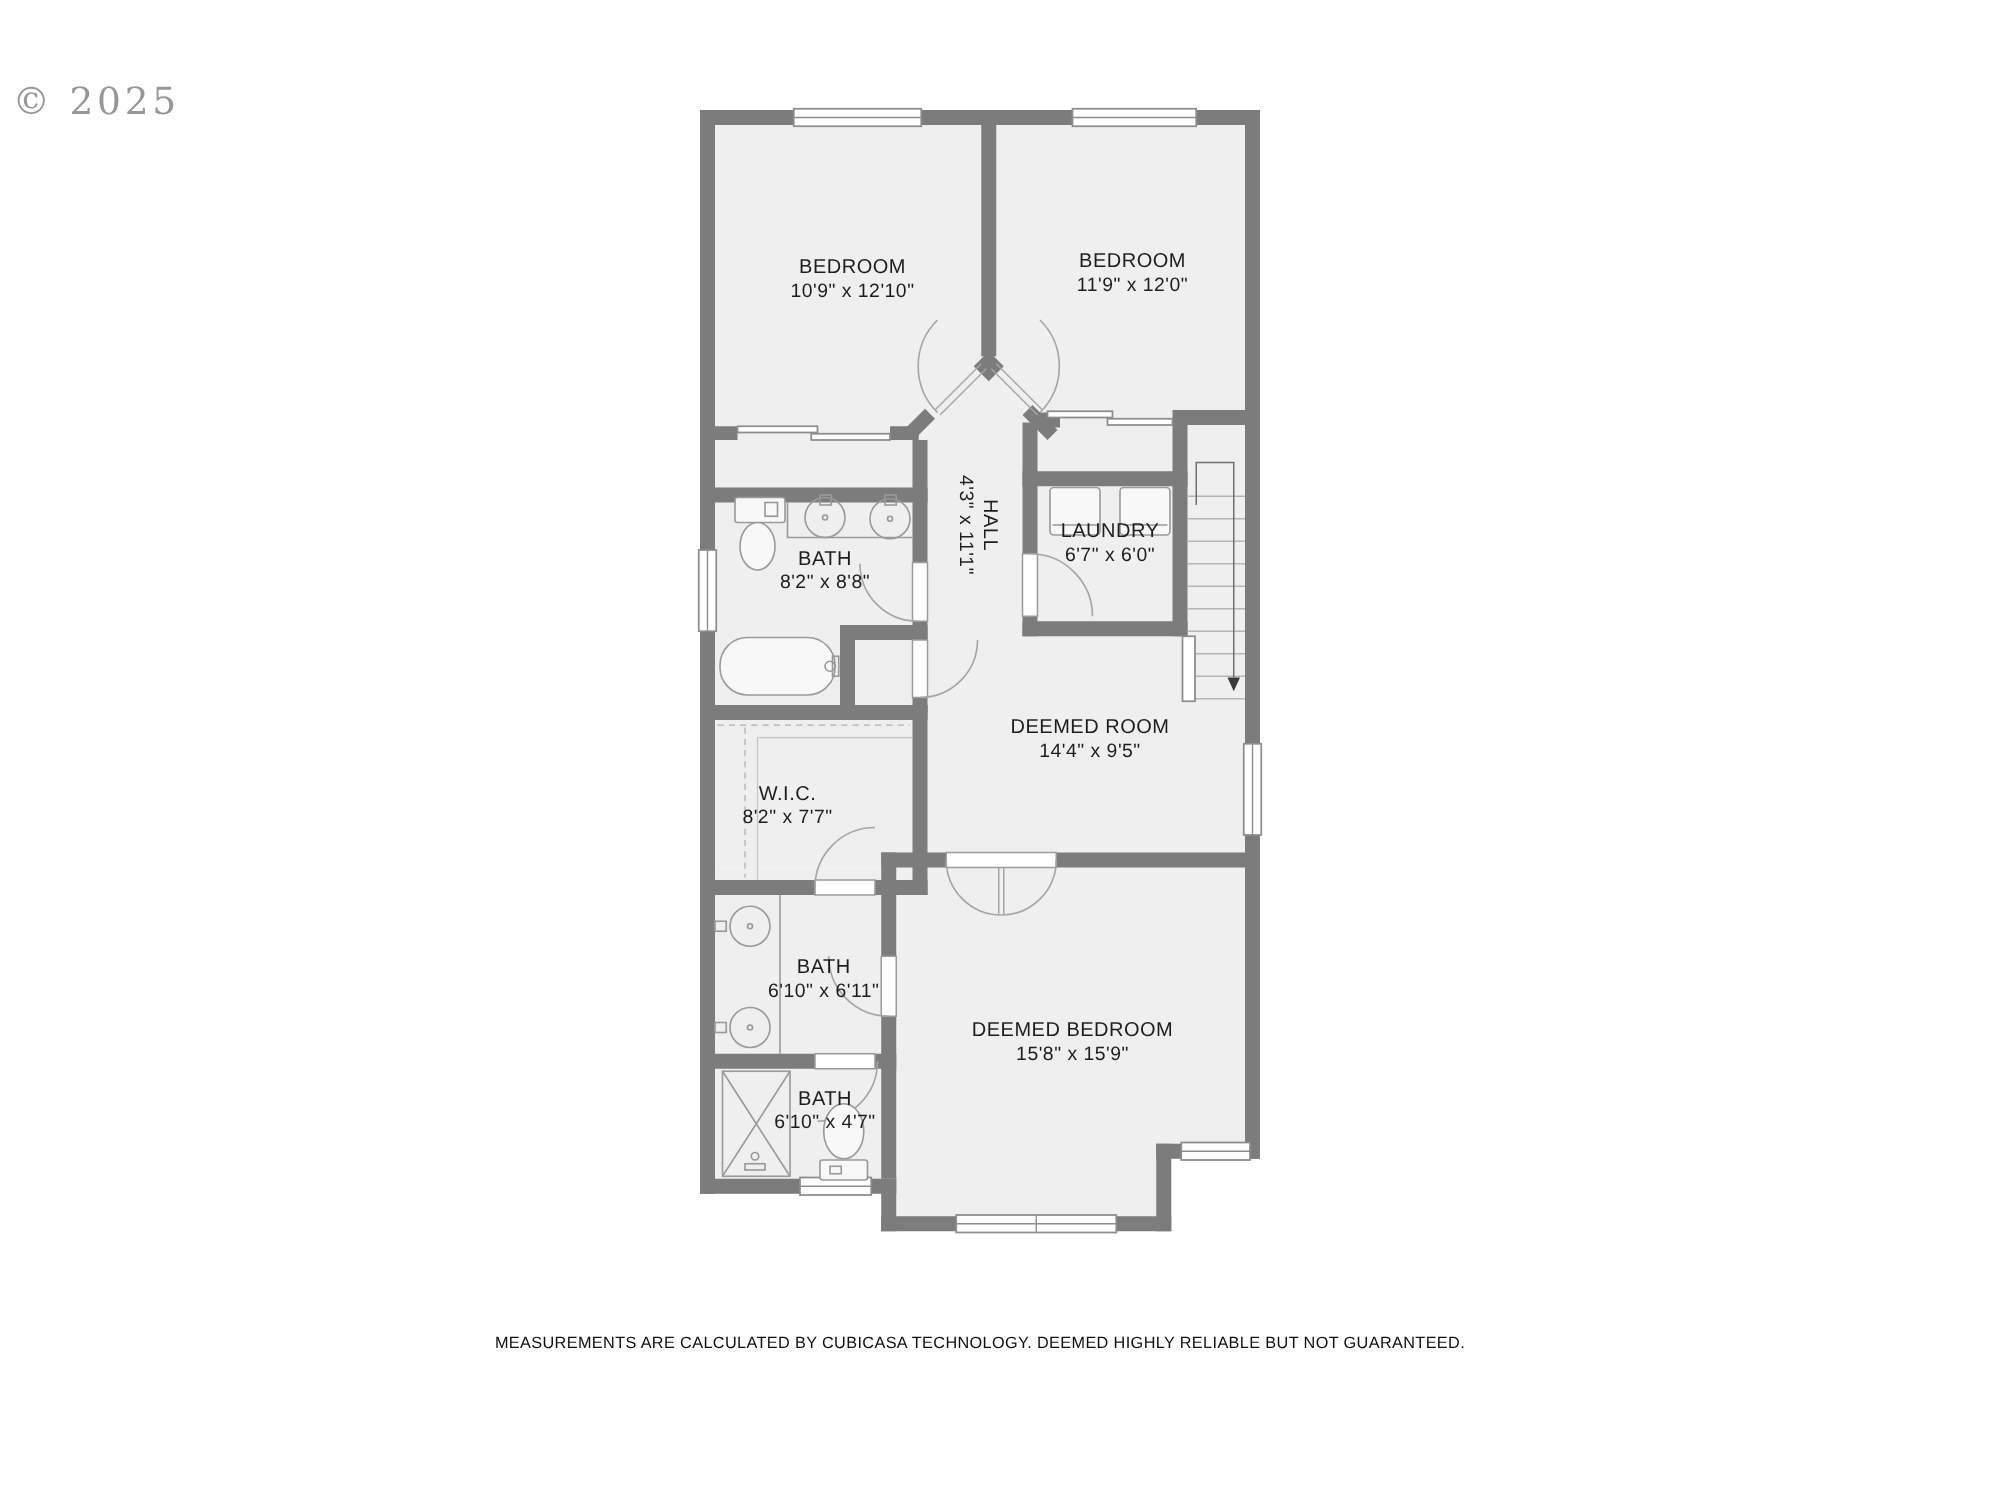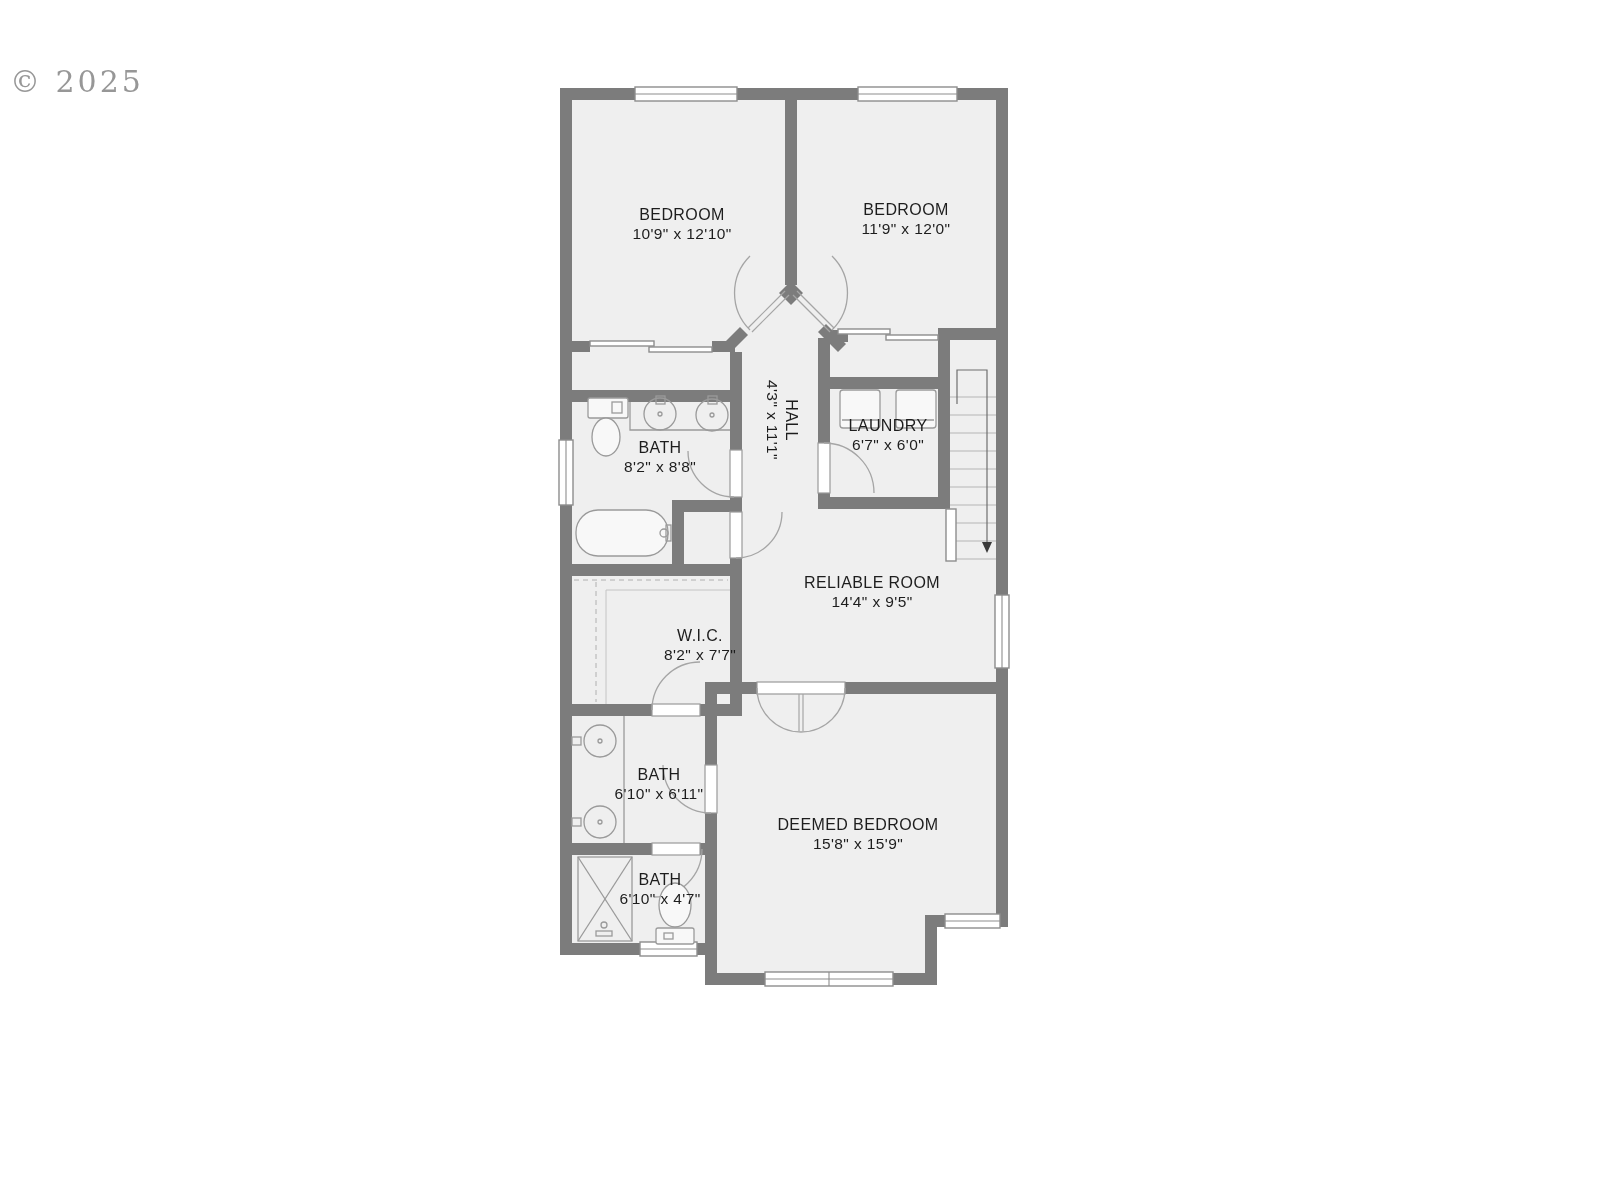--- a/index.html
+++ b/index.html
@@ -264,33 +264,34 @@
   </div>
   <div class="label rot" style="left:782px;top:420px">
     <div class="rname">HALL</div>
     <div class="rdims">4'3" x 11'1"</div>
   </div>
   <div class="label" style="left:888px;top:435px">
     <div class="rname">LAUNDRY</div>
     <div class="rdims">6'7" x 6'0"</div>
   </div>
   <div class="label" style="left:872px;top:592px">
-    <div class="rname">RELIABLE ROOM</div>
+    <div class="rname">DEEMED ROOM</div>
     <div class="rdims">14'4" x 9'5"</div>
   </div>
-  <div class="label" style="left:700px;top:645px">
+  <div class="label" style="left:630px;top:645px">
     <div class="rname">W.I.C.</div>
     <div class="rdims">8'2" x 7'7"</div>
   </div>
   <div class="label" style="left:659px;top:784px">
     <div class="rname">BATH</div>
     <div class="rdims">6'10" x 6'11"</div>
   </div>
   <div class="label" style="left:660px;top:889px">
     <div class="rname">BATH</div>
     <div class="rdims">6'10" x 4'7"</div>
   </div>
   <div class="label" style="left:858px;top:834px">
     <div class="rname">DEEMED BEDROOM</div>
     <div class="rdims">15'8" x 15'9"</div>
   </div>
 
+  <div class="footer">MEASUREMENTS ARE CALCULATED BY CUBICASA TECHNOLOGY. DEEMED HIGHLY RELIABLE BUT NOT GUARANTEED.</div>
 </div>
 
 </body></html>

